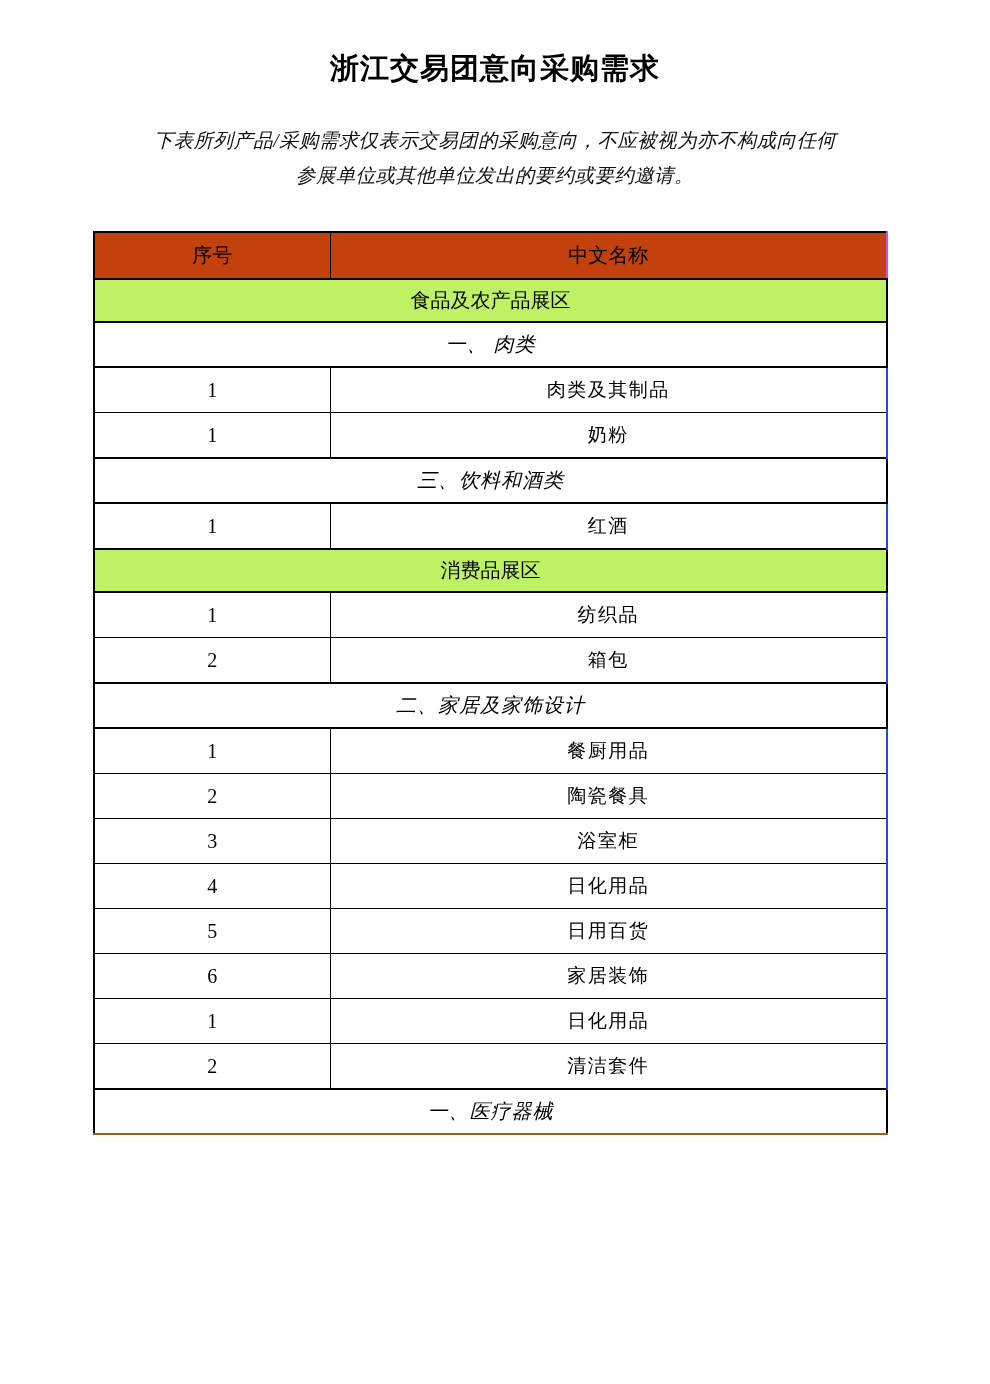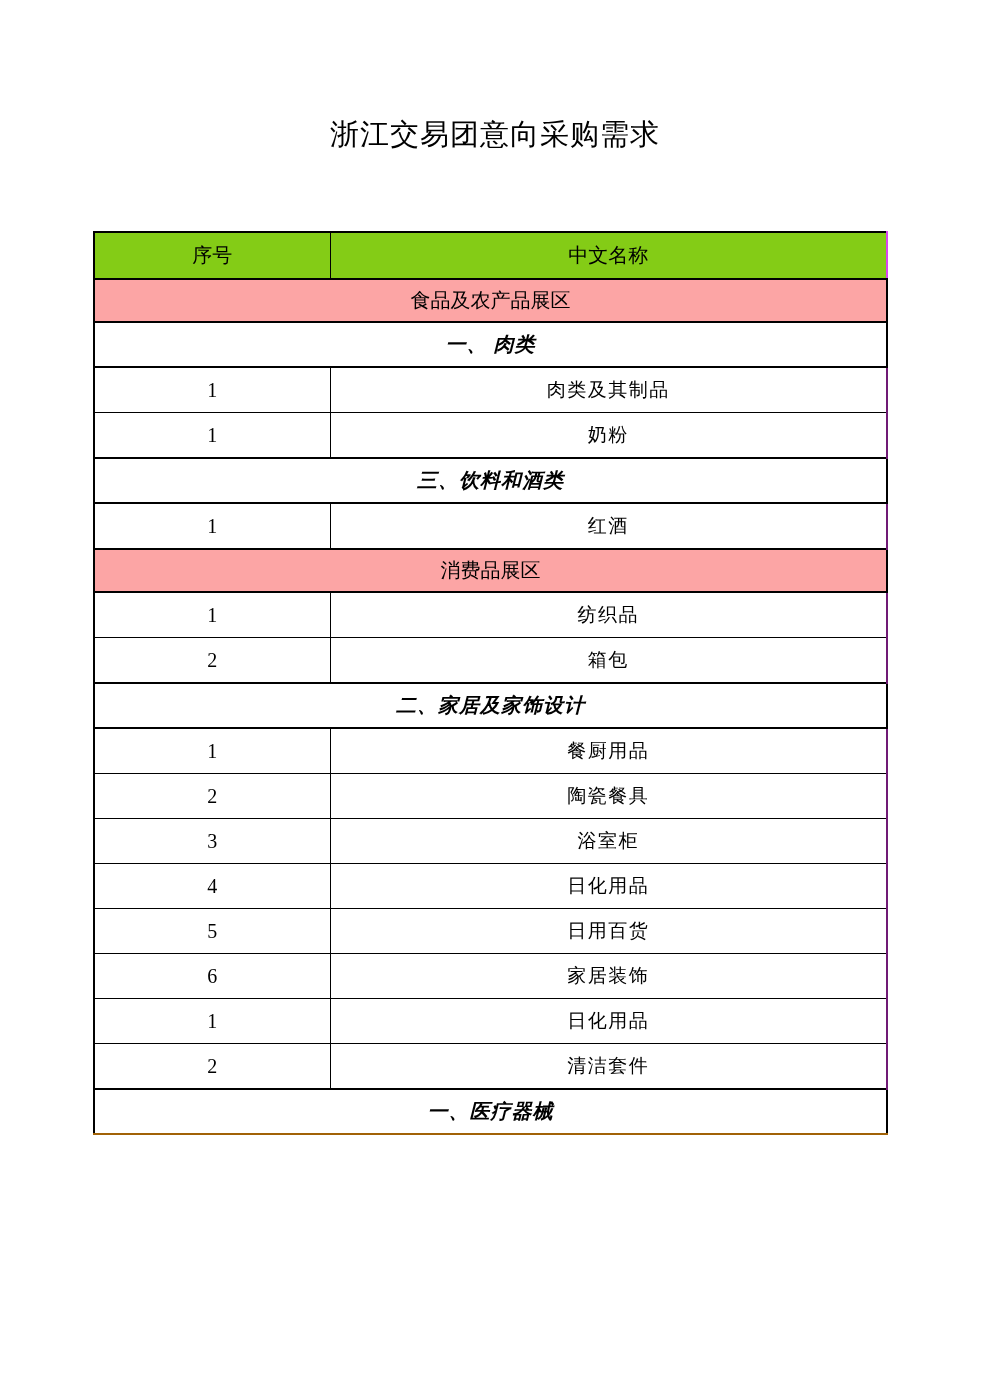--- a/index.html
+++ b/index.html
@@ -20,25 +20,25 @@
     width: 990px;
     height: 1384px;
     position: relative;
     box-sizing: border-box;
   }
 
   
   .doc-title {
     text-align: center;
     font-family: "DejaVu Sans", "Liberation Sans", sans-serif;
-    font-weight: normal;
+    font-weight: bold;
     font-size: 29px;
     letter-spacing: 1px;
     margin: 0;
-    padding-top: 117px;
+    padding-top: 51px;
     line-height: 1.2;
     color: #000;
   }
 
   
   .doc-subtitle {
     margin: 0 auto;
     padding-top: 38px;
     width: 800px;
     text-align: center;
@@ -72,50 +72,50 @@
     height: 43px;
     text-align: center;
     vertical-align: middle;
     font-size: 19px;
     color: #000;
     background: #ffffff;
   }
 
   
   tr.head-row td {
-    background: #84cc16;
+    background: #c2410c;
     font-family: "DejaVu Sans", "Liberation Sans", sans-serif;
     font-size: 20px;
     font-weight: normal;
     height: 45px;
     border-top: 2px solid #000;
     border-bottom: 2px solid #000;
   }
   tr.head-row td.first { border-left: 2px solid #000; }
   tr.head-row td.last  { border-right: 2px solid #d946ef; }
 
   
   tr.zone-row td {
-    background: #fca5a5;
+    background: #bef264;
     font-family: "DejaVu Sans", "Liberation Sans", sans-serif;
     font-size: 20px;
     font-weight: normal;
     height: 41px;
     border-left: 2px solid #000;
     border-right: 2px solid #000;
     border-top: 2px solid #000;
     border-bottom: 2px solid #000;
   }
 
   
   tr.cat-row td {
     background: #ffffff;
     font-family: "Liberation Serif", "DejaVu Serif", serif;
     font-style: italic;
-    font-weight: bold;
+    font-weight: normal;
     font-size: 20px;
     letter-spacing: 1px;
     height: 43px;
     border-left: 2px solid #000;
     border-right: 2px solid #000;
     border-top: 2px solid #000;
     border-bottom: 2px solid #000;
   }
 
   
@@ -126,32 +126,36 @@
     height: 44px;
     border-top: 1px solid #000;
     border-bottom: 1px solid #000;
   }
   tr.data-row td.num {
     border-left: 2px solid #000;
     letter-spacing: 0;
     font-size: 20px;
   }
   tr.data-row td.name {
-    border-right: 2px solid #701a75;
+    border-right: 2px solid #1d4ed8;
   }
 
   tr.last-row td { border-bottom: 2px solid #a16207; }
 </style>
 </head>
 <body>
 
 <div class="page">
 
   <h1 class="doc-title">浙江交易团意向采购需求</h1>
 
+  <div class="doc-subtitle">
+    <span class="l1">下表所列产品/采购需求仅表示交易团的采购意向，不应被视为亦不构成向任何</span>
+    <span class="l2">参展单位或其他单位发出的要约或要约邀请。</span>
+  </div>
 
   <div class="table-wrap">
     <table class="req-table">
       <colgroup>
         <col class="c-no">
         <col class="c-name">
       </colgroup>
       <tbody id="table-body">
         <tr class="head-row">
           <td class="first">序号</td>

